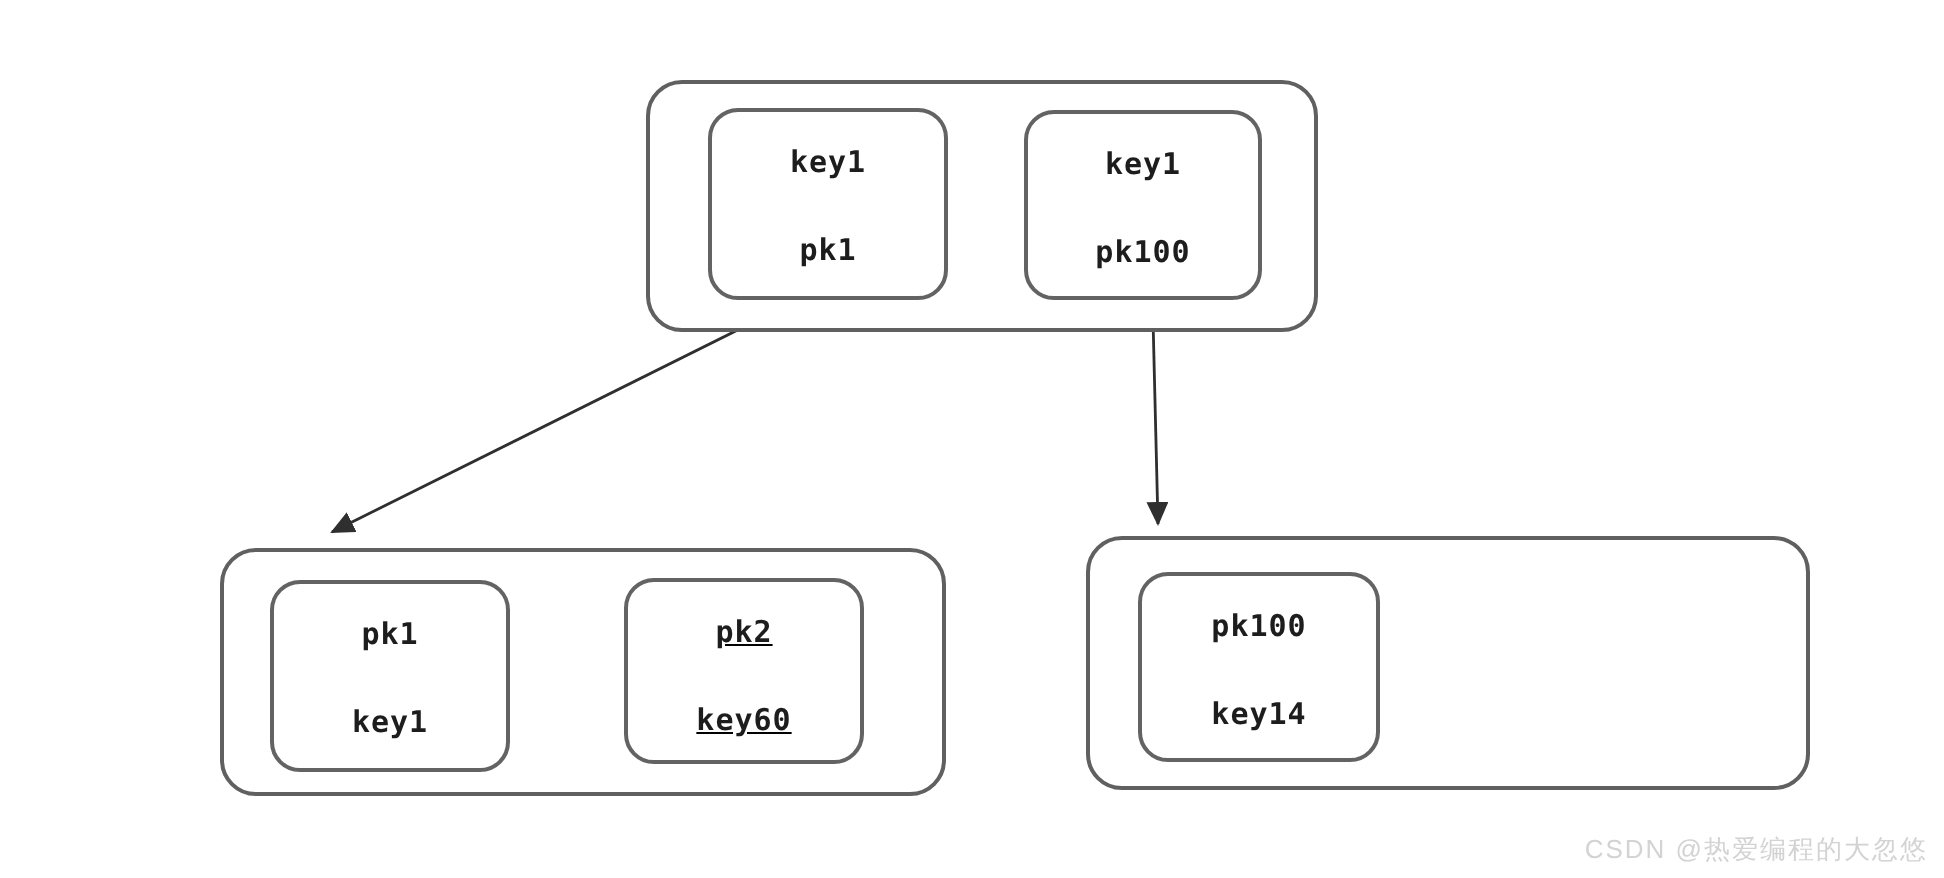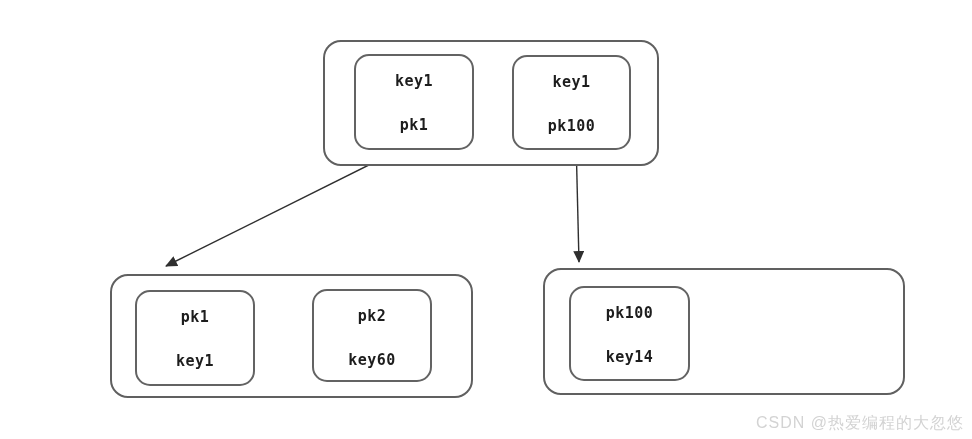--- a/index.html
+++ b/index.html
@@ -39,38 +39,38 @@
     letter-spacing: 0.5px;
     white-space: nowrap;
   }
   
   .g-top    { left: 323px; top: 40px;  width: 336px; height: 126px; }
   .g-top .n1 { left: 29px;  top: 12px; width: 120px; height: 96px; }
   .g-top .n2 { left: 187px; top: 13px; width: 119px; height: 95px; }
   
   .g-bl     { left: 110px; top: 274px; width: 363px; height: 124px; }
   .g-bl .n1 { left: 23px;  top: 14px; width: 120px; height: 96px; }
-  .g-bl .n2 { left: 200px; top: 13px; width: 120px; height: 93px; }
+  .g-bl .n2 { left: 200px; top: 13px; width: 120px; height: 93px; text-decoration: underline; }
   
   .g-br     { left: 543px; top: 268px; width: 362px; height: 127px; }
   .g-br .n1 { left: 24px;  top: 16px; width: 121px; height: 95px; }
   .g-br .n2 { left: 204px; top: 13px; width: 120px; height: 96px; }
 
   .arrow-layer {
     position: absolute;
     left: 0; top: 0;
     width: 972px; height: 439px;
     pointer-events: none;
   }
   .watermark {
     position: absolute;
     right: 8px;
     bottom: 5px;
     font-family: "Liberation Sans", sans-serif;
-    font-size: 16px;
+    font-size: 13px;
     letter-spacing: 1px;
     color: #d3d3d3;
     white-space: nowrap;
   }
 </style>
 </head>
 <body>
 
 <div class="canvas">
 

